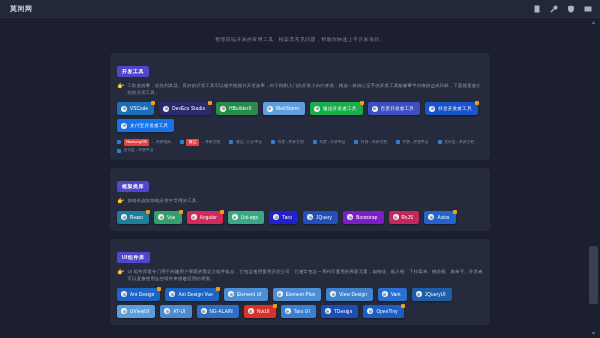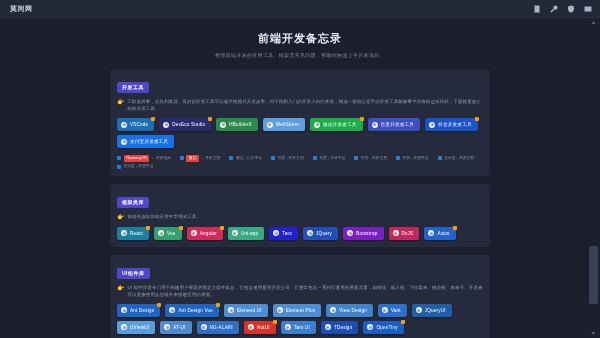--- a/index.html
+++ b/index.html
@@ -171,21 +171,20 @@
           <path d="M1 3h14v10H1zM3 5h4v4H3zM9 5h4v1H9zM9 8h4v1H9z" fill="#aab2c4"></path>
         </svg>
     </span>
   </div>
 </div>
 
 <div class="page">
   <div class="content">
 
     <div class="hero">
-      <div class="hero-title">前端开发备忘录</div>
       <div class="hero-sub">整理前端开发的常用工具、框架及常见问题，帮助你快速上手开发项目。</div>
     </div>
 
     <div id="sections-host">
         <div class="card"><div class="sec-badge">开发工具</div><div class="sec-desc">
             <span class="hand">👉</span>
             <span class="txt">工欲善其事，必先利其器。良好的开发工具可以极大地提升开发效率，对于刚刚入门的开发小白们来说，挑选一款得心应手的开发工具能够事半功倍的达成目标，下面就是要介绍的开发工具。</span>
           </div><div class="tags">
             <a class="tag" style="background: rgb(28, 111, 181);">
               <span class="dot"></span>

